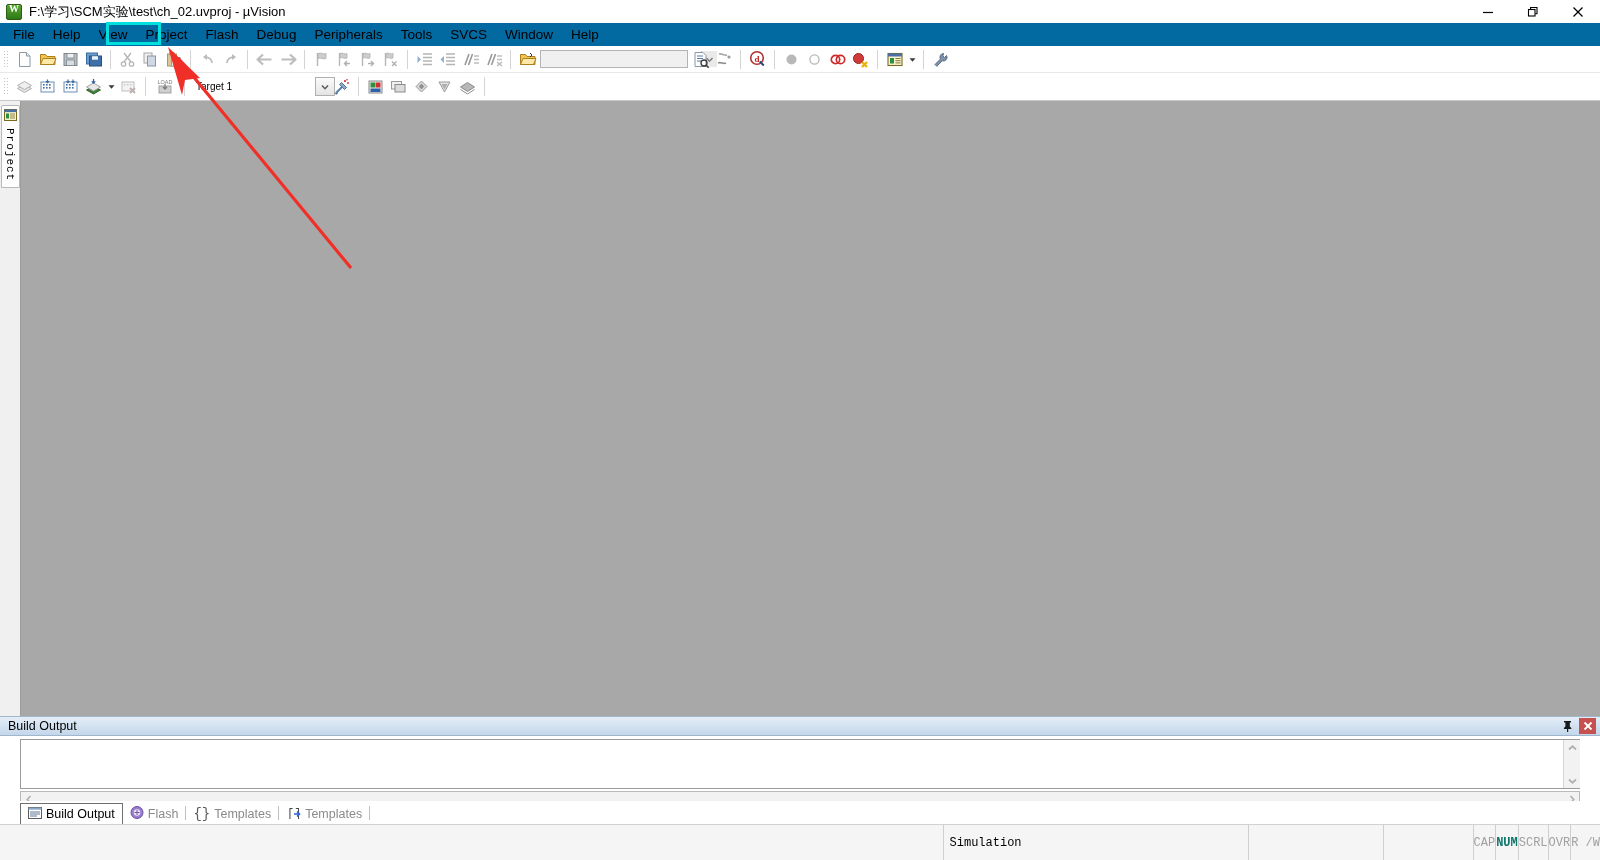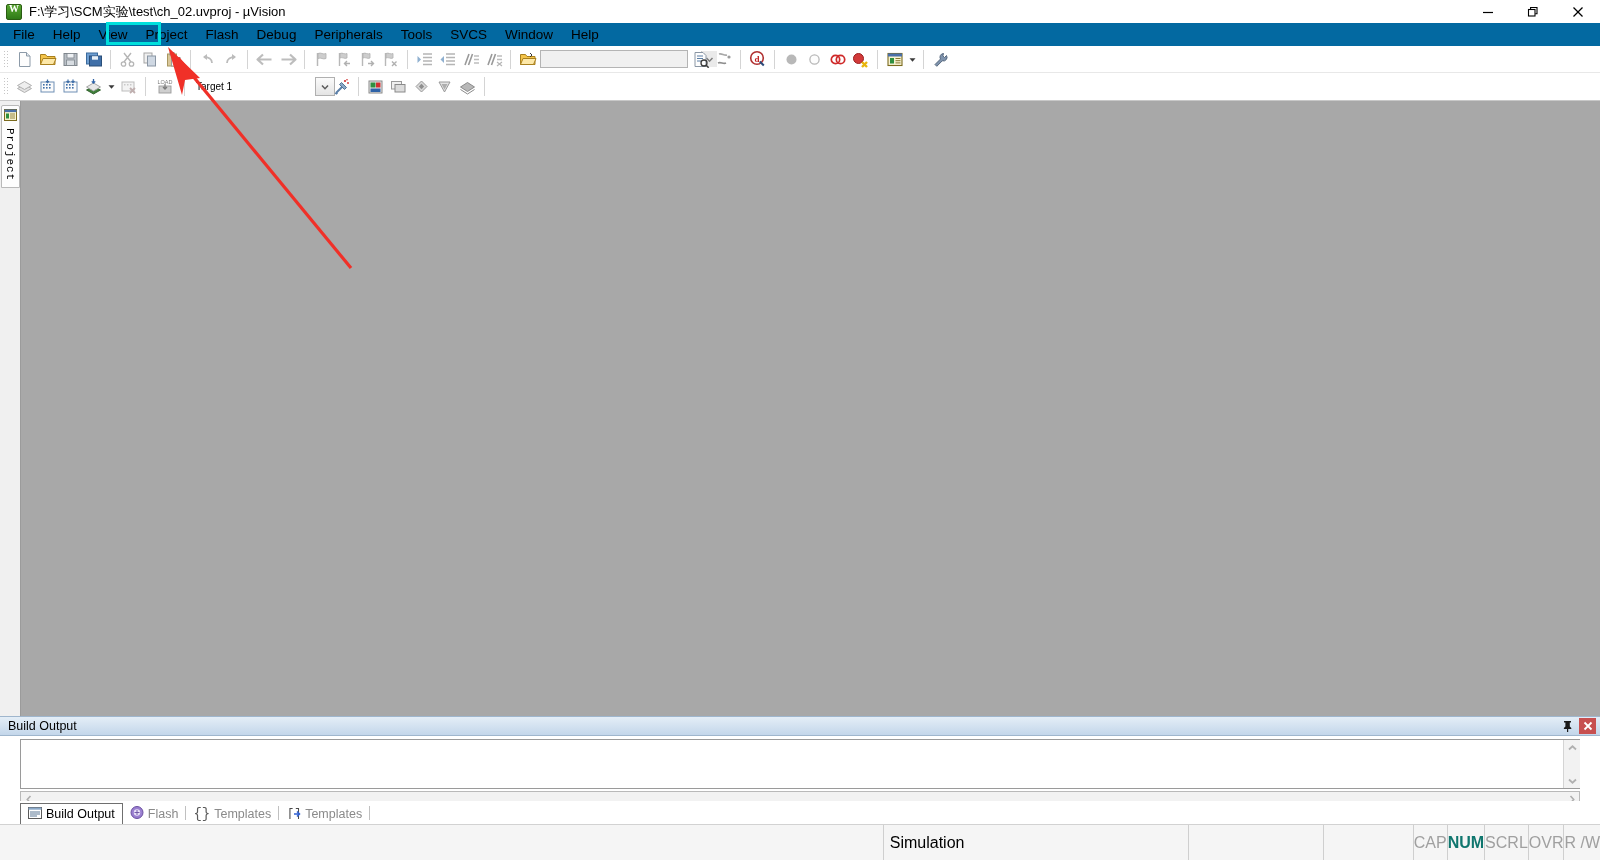--- a/index.html
+++ b/index.html
@@ -277,21 +277,22 @@
 
   
   #statusbar {
     position: absolute;
     left: 0; top: 824px;
     width: 1600px; height: 36px;
     background: #f5f5f5;
     border-top: 1px solid #d2d2d2;
     display: flex;
     align-items: center;
-    font-size: 16px;
+    font-size: 12px;
+    font-family: Liberation Mono, monospace;
   }
   #status-left { flex: 1; height: 100%; }
   .status-cell {
     height: 100%;
     border-left: 1px solid #cfcfcf;
     display: flex;
     align-items: center;
     padding: 0 6px;
   }
   .status-ind {

